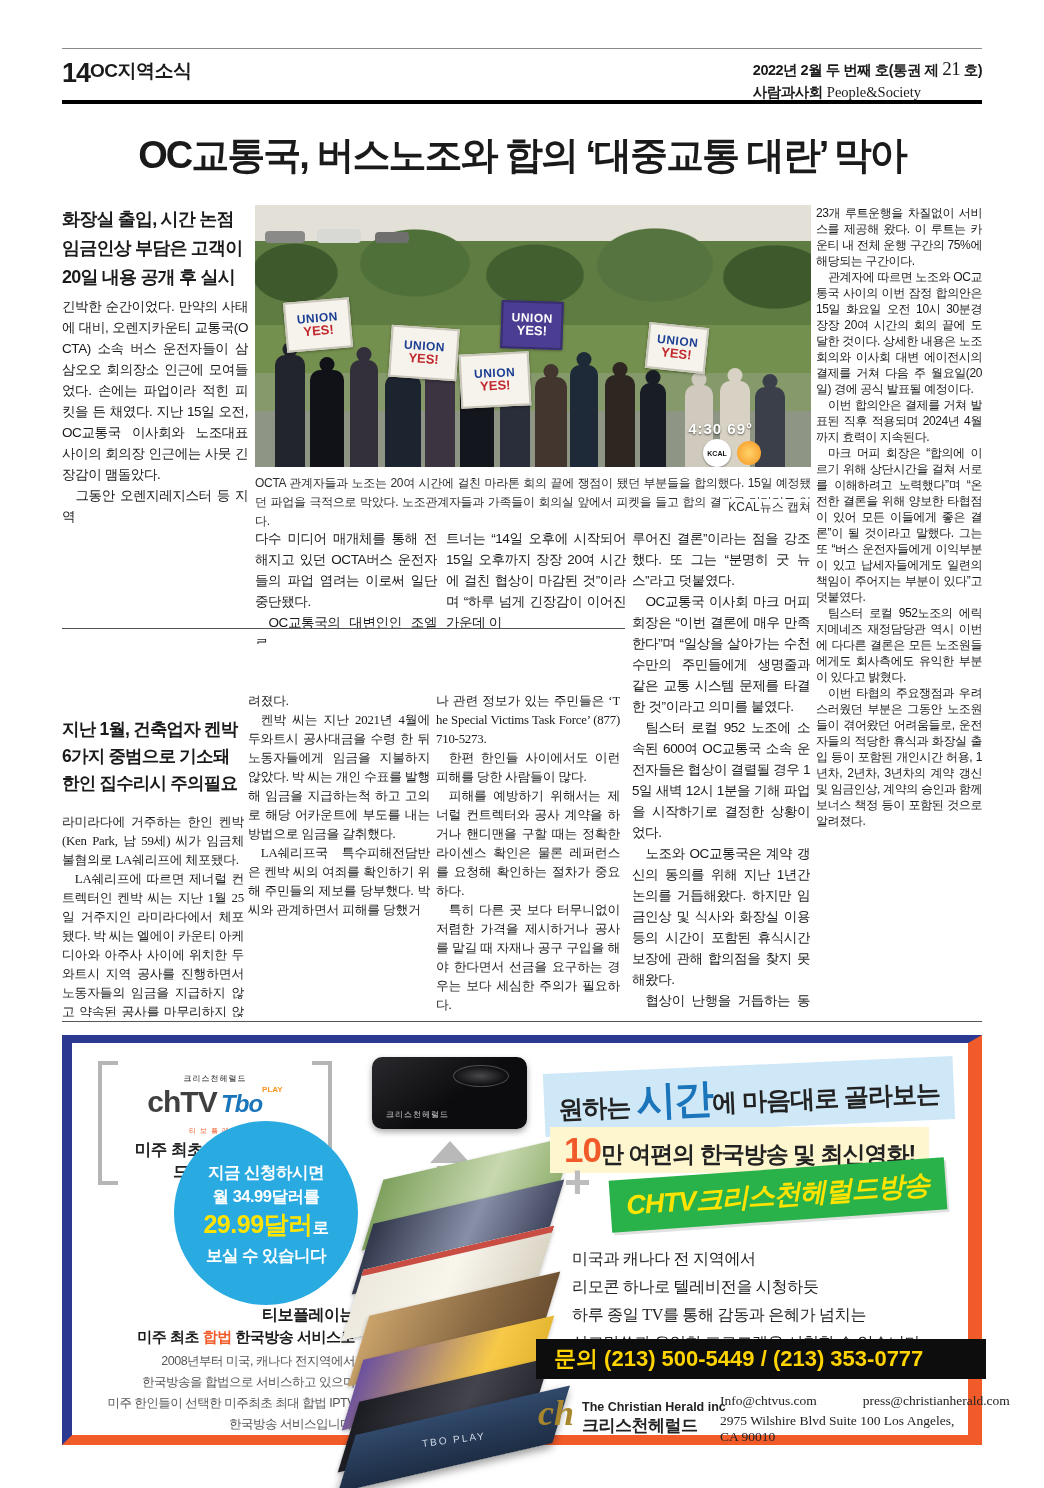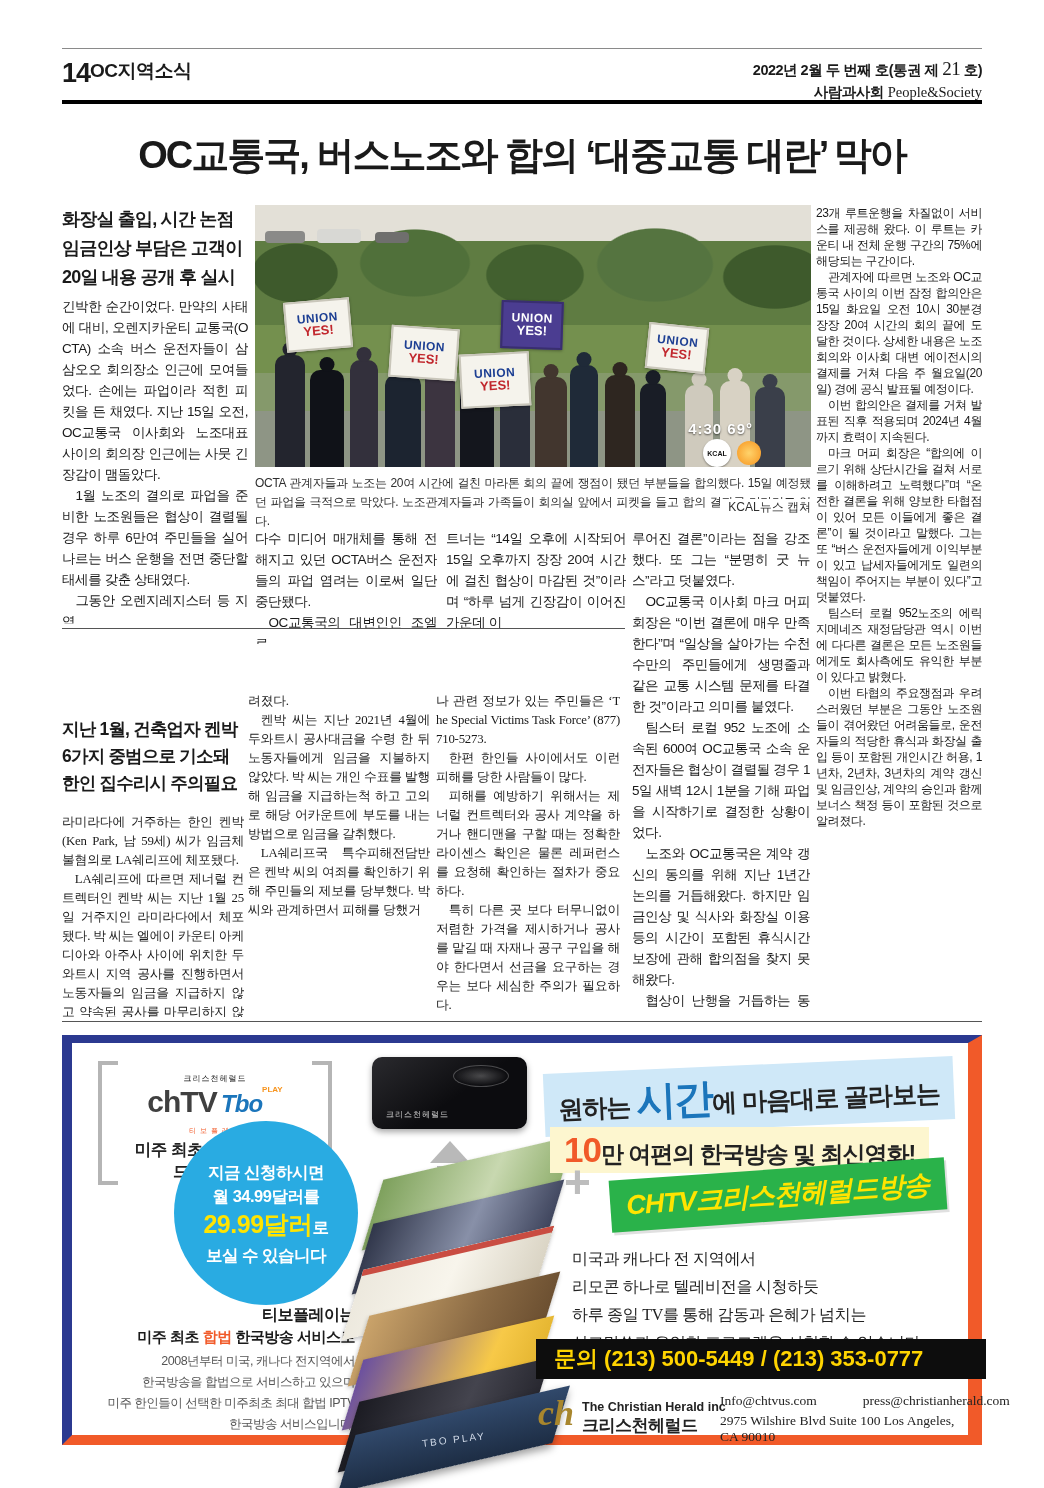--- a/index.html
+++ b/index.html
@@ -7,21 +7,21 @@
         font-family:"Liberation Sans",sans-serif;color:#1a1a1a;}
   .abs{position:absolute;}
   .hairline{background:#8a8a8a;height:1px;}
   .thickline{background:#000;height:4px;}
 
   
   .pg-num{font-size:27px;font-weight:bold;letter-spacing:-1px;}
   .pg-section{font-size:19px;font-weight:bold;letter-spacing:-0.5px;}
   .issue-line{font-size:14.5px;font-weight:bold;text-align:right;letter-spacing:-0.5px;}
   .issue-num{font-family:"Liberation Serif",serif;font-size:19px;font-weight:normal;}
-  .subtitle-line{font-size:14.5px;text-align:right;margin-top:3px;}
+  .subtitle-line{font-size:14.5px;text-align:left;margin-top:3px;}
   .subtitle-ko{font-weight:bold;letter-spacing:-0.5px;}
   .subtitle-en{font-family:"Liberation Serif",serif;}
 
   
   .headline1{font-size:38px;font-weight:bold;letter-spacing:-2px;text-align:center;white-space:nowrap;}
   .headline2{font-family:"Liberation Serif",serif;font-size:29px;letter-spacing:-1px;text-align:center;white-space:nowrap;}
   .deck{font-size:18px;font-weight:bold;line-height:29px;letter-spacing:-0.8px;white-space:pre-line;}
   .deck2{font-size:17.5px;font-weight:bold;line-height:27px;letter-spacing:-0.8px;white-space:pre-line;margin-bottom:16px;margin-top:24px;}
   .col{overflow:hidden;}
   .col p{margin:0;text-align:justify;word-break:break-all;}
@@ -133,21 +133,20 @@
   <div class="abs thickline" style="left:62px;top:100px;width:920px;"></div>
 
   <div class="abs headline1" style="left:62px;top:130px;width:920px;">OC교통국, 버스노조와 합의 ‘대중교통 대란’ 막아</div>
 
   <div class="abs deck" style="left:62px;top:205px;width:195px;">화장실 출입, 시간 논점
 임금인상 부담은 고객이
 20일 내용 공개 후 실시</div>
 
   <div class="abs col gothic" style="left:62px;top:296px;width:186px;height:328px;">
     <p>긴박한 순간이었다. 만약의 사태에 대비, 오렌지카운티 교통국(OCTA) 소속 버스 운전자들이 삼삼오오 회의장소 인근에 모여들었다. 손에는 파업이라 적힌 피킷을 든 채였다. 지난 15일 오전, OC교통국 이사회와 노조대표 사이의 회의장 인근에는 사뭇 긴장감이 맴돌았다.</p>
-    <p class="ind">1월 노조의 결의로 파업을 준비한 노조원들은 협상이 결렬될 경우 하루 6만여 주민들을 실어나르는 버스 운행을 전면 중단할 태세를 갖춘 상태였다.</p>
     <p class="ind">그동안 오렌지레지스터 등 지역</p>
   </div>
 
   <div class="abs photo" style="left:255px;top:205px;width:556px;height:262px;">
     <div class="canopy"></div>
     <div class="car" style="left:10px;top:26px;width:40px;height:12px;background:#8a8a88;"></div>
     <div class="car" style="left:62px;top:24px;width:44px;height:14px;background:#d8d8d4;"></div>
     <div class="car" style="left:120px;top:27px;width:34px;height:11px;background:#6f6f6d;"></div>
 
     <div class="fig" style="left:20px;top:150px;width:30px;height:112px;background:#23252e;"></div>

